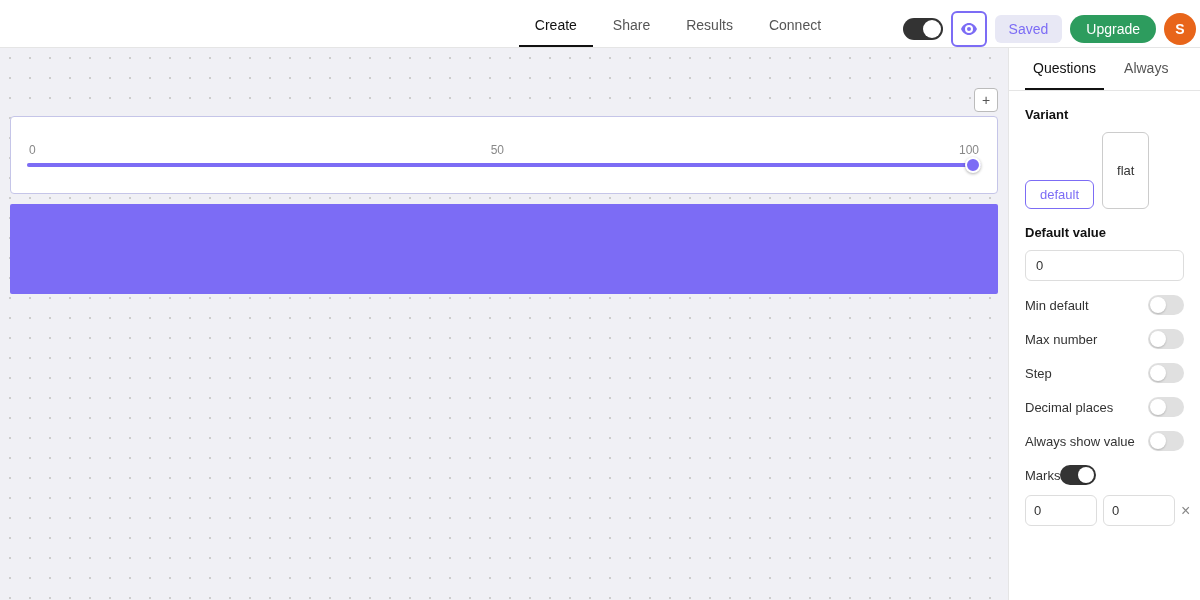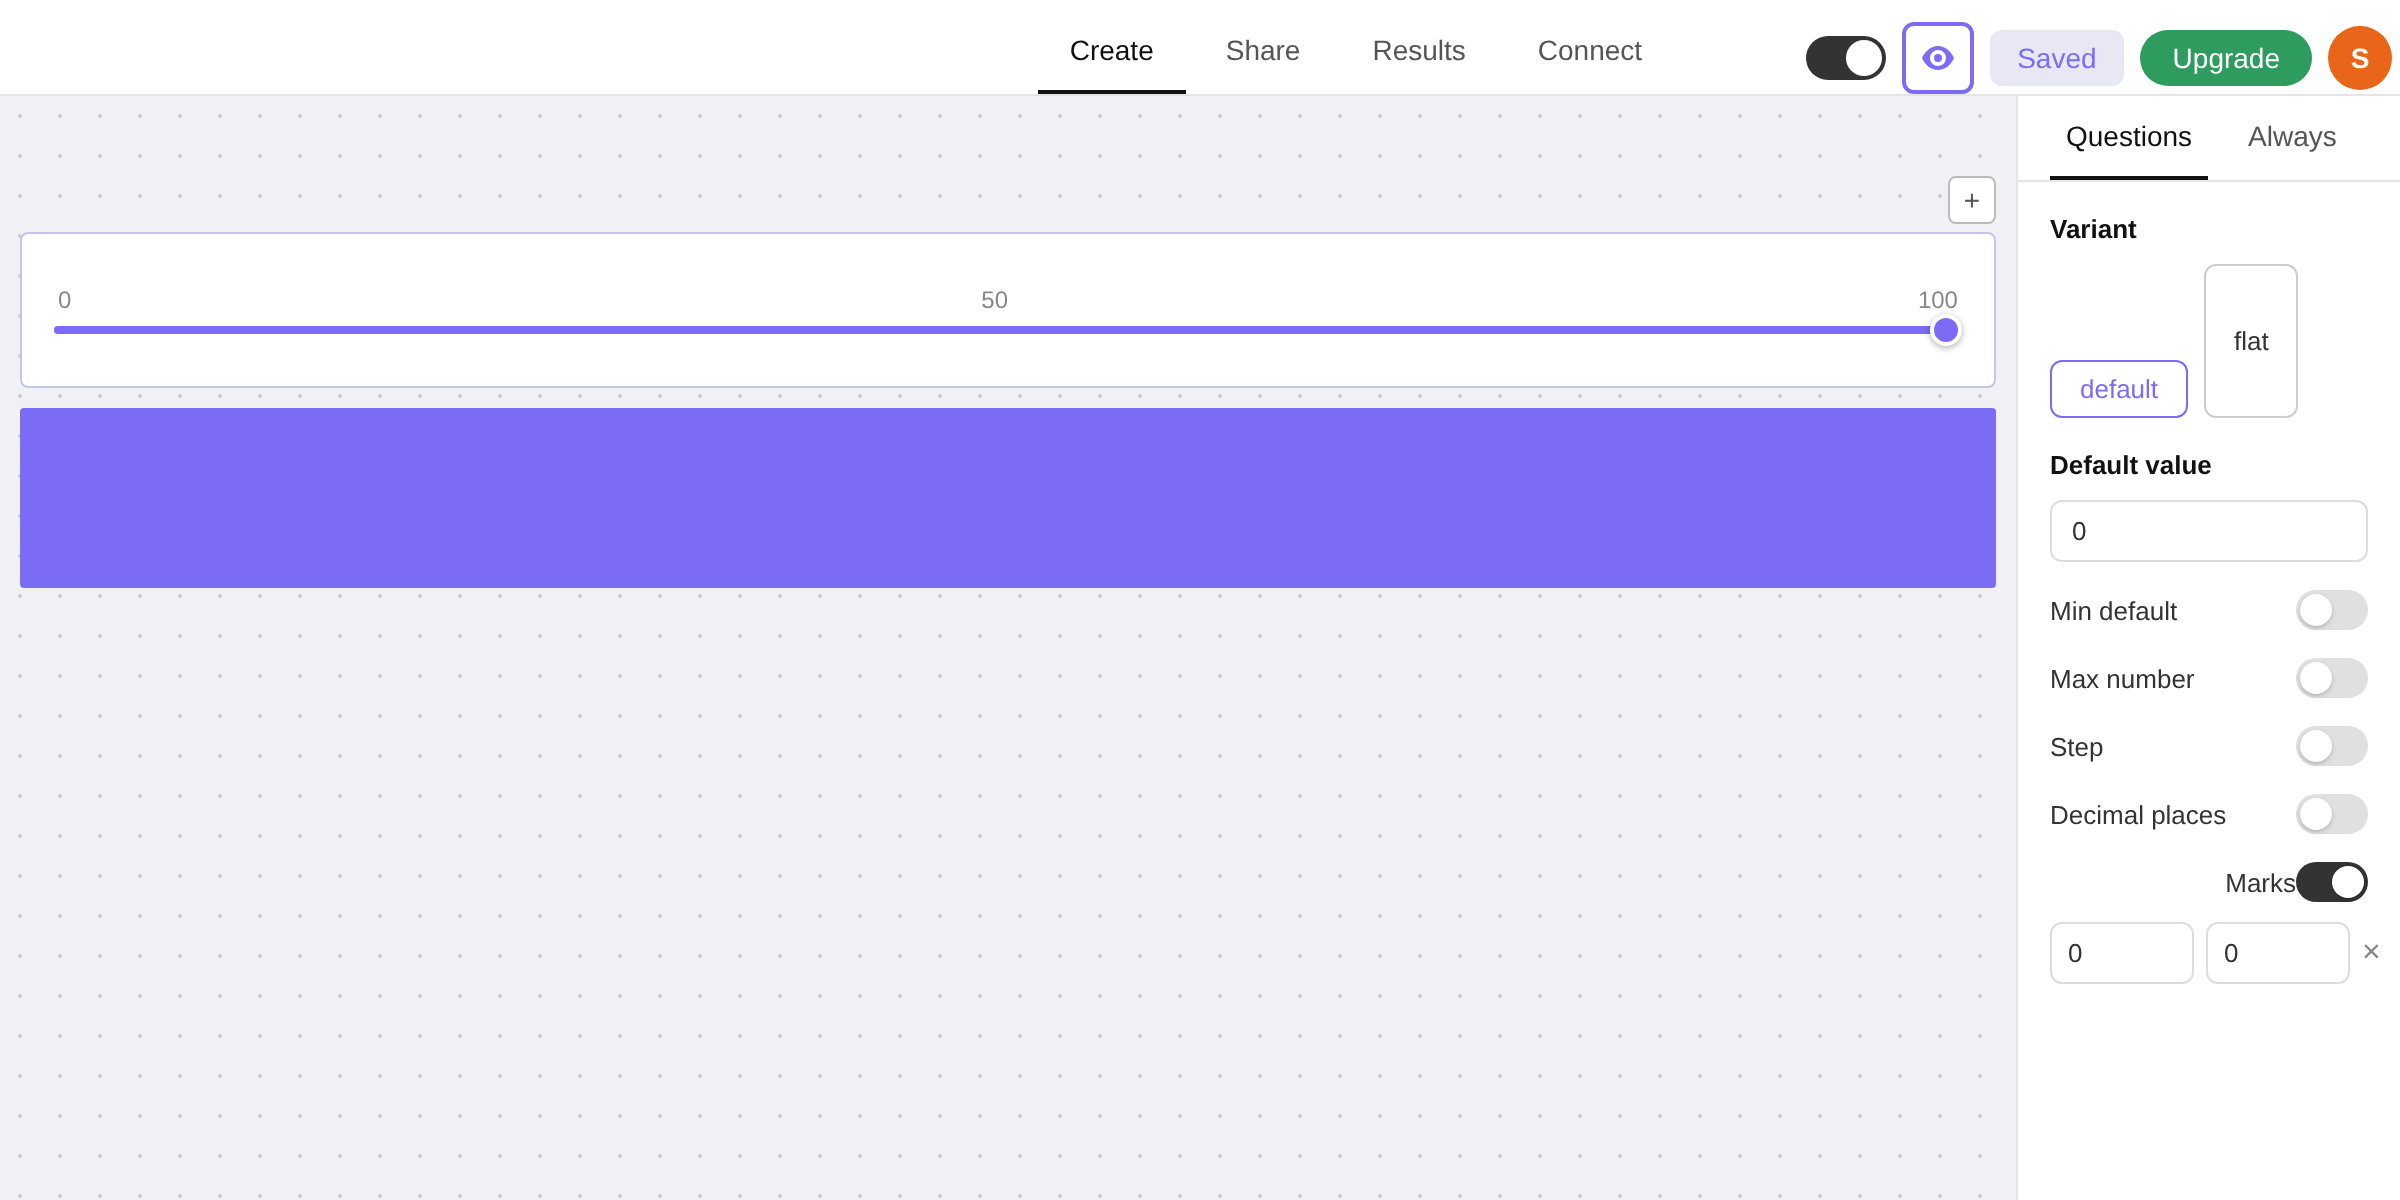--- a/index.html
+++ b/index.html
@@ -299,21 +299,21 @@
     }
     .small-toggle.on::after {
       left: auto;
       right: 2px;
     }
 
     
     .marks-row {
       display: flex;
       align-items: center;
-      justify-content: flex-end;
+      justify-content: flex-start;
       margin-bottom: 10px;
     }
     .marks-label {
       font-size: 13px;
       color: #333;
       font-weight: 500;
     }
 
     .marks-inputs {
       display: flex;
@@ -428,20 +428,24 @@
       <div class="toggle-row">
         <span class="toggle-row-label">Step</span>
         <div class="small-toggle"></div>
       </div>
 
       <div class="toggle-row">
         <span class="toggle-row-label">Decimal places</span>
         <div class="small-toggle"></div>
       </div>
 
+      <div class="toggle-row">
+        <span class="toggle-row-label">Always show value</span>
+        <div class="small-toggle"></div>
+      </div>
 
       <div class="marks-row">
         <span class="marks-label">Marks</span>
         <div class="small-toggle on"></div>
       </div>
 
       <div class="marks-inputs">
         <input class="marks-input" type="text" value="0" style="">
         <input class="marks-input" type="text" value="0" style="">
         <div class="marks-delete">×</div>

